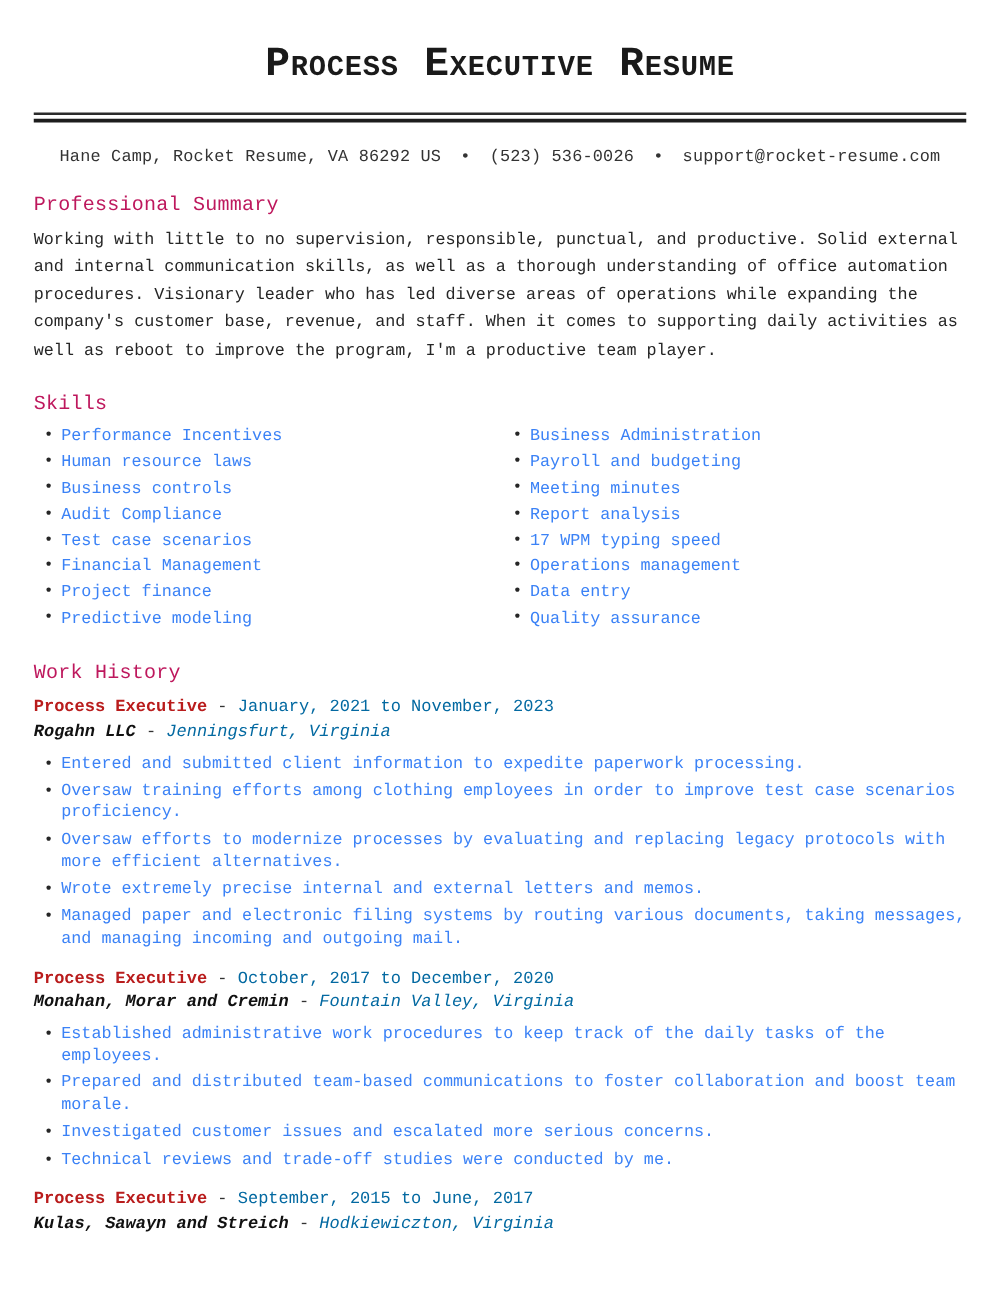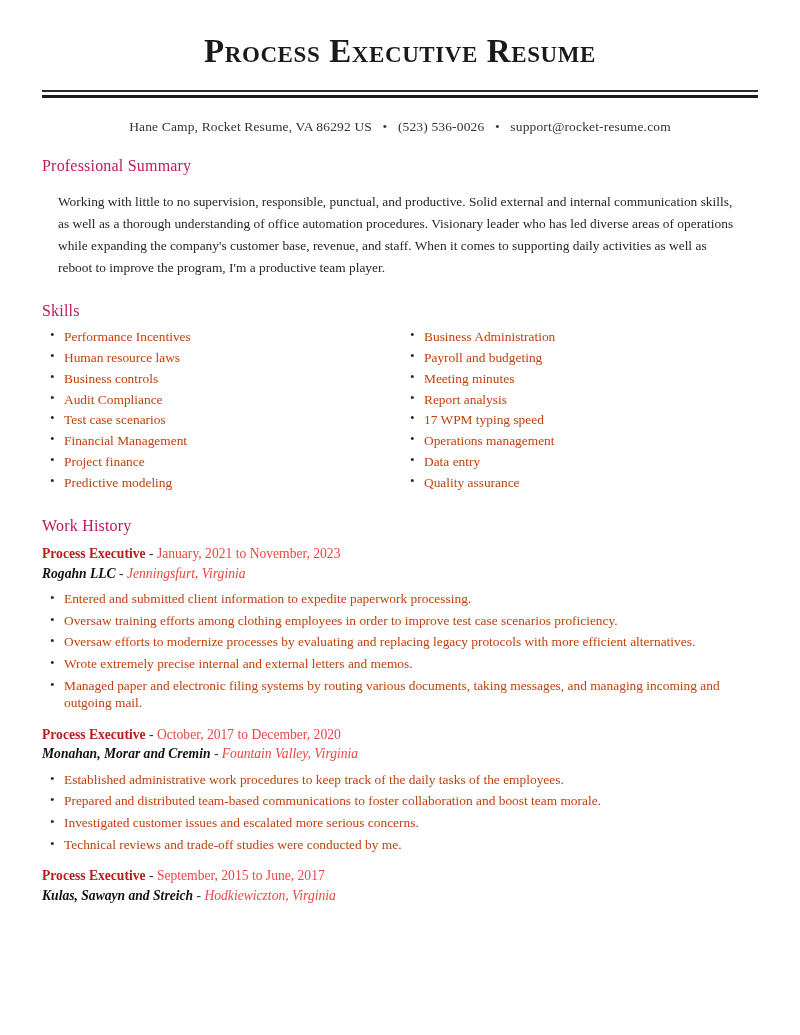--- a/index.html
+++ b/index.html
@@ -11,21 +11,22 @@
     font-family: "Liberation Serif", "DejaVu Serif", serif;
     color: #222222;
     width: 800px;
     height: 1035px;
     overflow: hidden;
     position: relative;
   }
   .page {
     width: 800px;
     box-sizing: border-box;
-    padding: 0 42px;
+    padding: 0 27px;
+    font-family: Liberation Mono, monospace;
   }
   
   .resume-title {
     text-align: center;
     font-size: 33px;
     font-weight: bold;
     font-variant: small-caps;
     letter-spacing: 0.6px;
     color: #1a1a1a;
     margin: 33px 0 0 0;
@@ -68,35 +69,35 @@
     font-weight: normal;
     color: #be185d;
     margin: 0 0 8px 0;
     line-height: 1.2;
     letter-spacing: 0.2px;
   }
   .summary-text {
     font-size: 13.4px;
     line-height: 1.65;
     color: #262626;
-    margin: 16px;
+    margin: 0;
     text-align: left;
   }
   
   ul.bullets {
     list-style: none;
     margin: 0;
     padding: 0;
   }
   ul.bullets > li {
     position: relative;
     padding-left: 22px;
     font-size: 13.4px;
     line-height: 1.30;
-    color: #c2410c;
+    color: #3b82f6;
     margin-bottom: 3.5px;
   }
   ul.bullets > li::before {
     content: "\2022";
     position: absolute;
     left: 8px;
     top: -1px;
     font-size: 13px;
     color: #262626;
   }
@@ -126,21 +127,21 @@
   .job-title {
     font-weight: bold;
     color: #b91c1c;
   }
   .job-company {
     font-weight: bold;
     font-style: italic;
     color: #111111;
   }
   .job-dates, .job-location {
-    color: #ef4444;
+    color: #0369a1;
   }
   .job-location {
     font-style: italic;
   }
   .dash {
     color: #333333;
   }
   ul.job-bullets {
     margin-top: 7px;
   }

